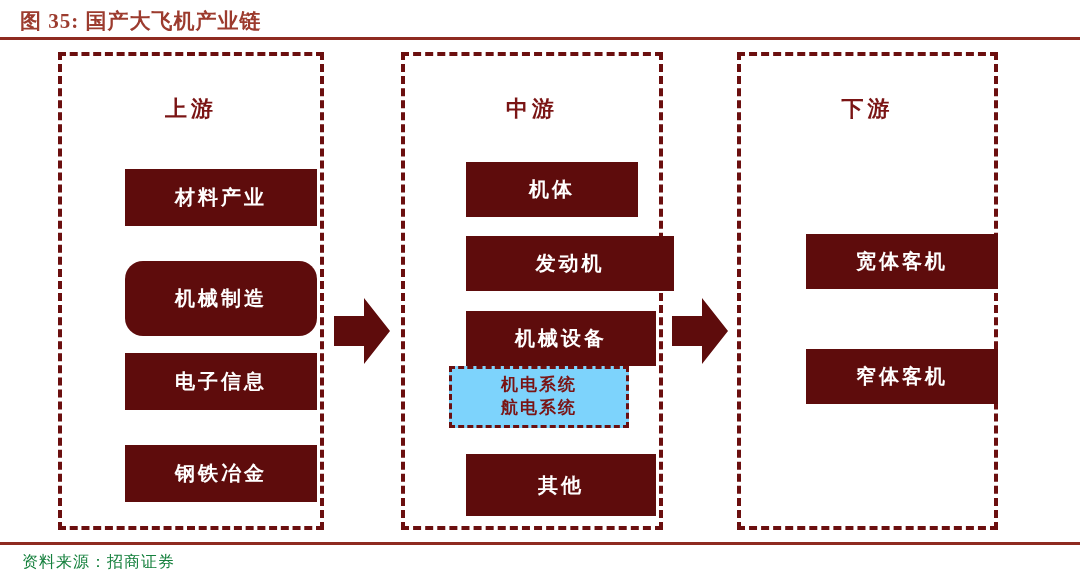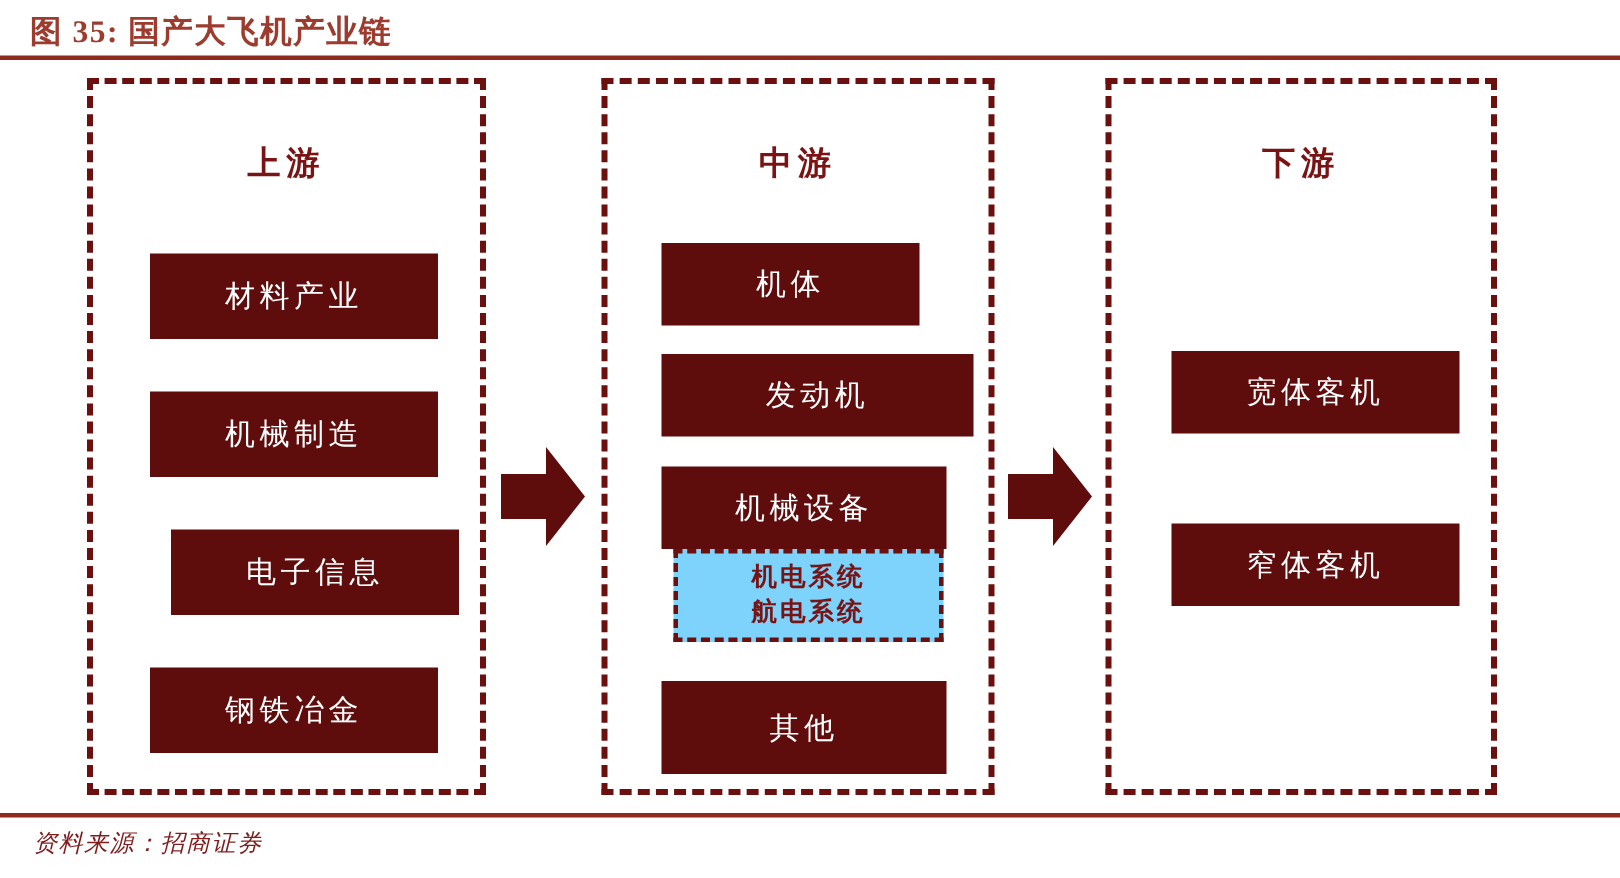--- a/index.html
+++ b/index.html
@@ -66,26 +66,27 @@
     font-weight: bold;
     color: #7a1414;
     letter-spacing: 4px;
   }
 
   .node-box {
     position: absolute;
     background: #5e0c0c;
     color: #ffffff;
     font-size: 20px;
-    font-weight: normal;
+    font-weight: bold;
     letter-spacing: 3px;
     display: flex;
     align-items: center;
     justify-content: center;
     box-sizing: border-box;
+    margin-left: 25px;
   }
 
   .sub-box {
     position: absolute;
     background: #7dd3fc;
     border: 3px dashed #6b0f0f;
     box-sizing: border-box;
     display: flex;
     flex-direction: column;
     align-items: center;
@@ -113,42 +114,41 @@
     top: 542px;
     width: 1080px;
     height: 3px;
     background: #8e2a20;
   }
   #source-note {
     position: absolute;
     left: 22px;
     top: 552px;
     font-size: 16px;
-    color: #7f1d1d;
+    color: #15803d;
     letter-spacing: 1px;
     white-space: nowrap;
-    font-style: italic;
   }
 </style>
 </head>
 <body>
 
 <div id="figure-title">图 35: 国产大飞机产业链</div>
 <div id="title-rule"></div>
 
 <div id="diagram">
 
   <div class="stage-column" id="column-upstream">
     <div class="stage-title">上游</div>
 
     <div class="node-box" style="left:38px; top:113px; width:192px; height:57px;">材料产业</div>
 
-    <div class="node-box" style="left:38px; top:205px; width:192px; height:57px;">机械制造</div>
+    <div class="node-box" style="left:38px; top:205px; width:192px; height:75px;border-radius:18px;">机械制造</div>
 
-    <div class="node-box" style="left:52px; top:297px; width:192px; height:57px;">电子信息</div>
+    <div class="node-box" style="left:38px; top:297px; width:192px; height:57px;">电子信息</div>
 
     <div class="node-box" style="left:38px; top:389px; width:192px; height:57px;">钢铁冶金</div>
   </div>
 
   <div class="flow-arrow" id="arrow-upstream-to-midstream">
     <svg width="56" height="66" viewBox="0 0 56 66" xmlns="http://www.w3.org/2000/svg">
       <polygon points="0,18 30,18 30,0 56,33 30,66 30,48 0,48" fill="#5e0c0c"></polygon>
     </svg>
   </div>
 

